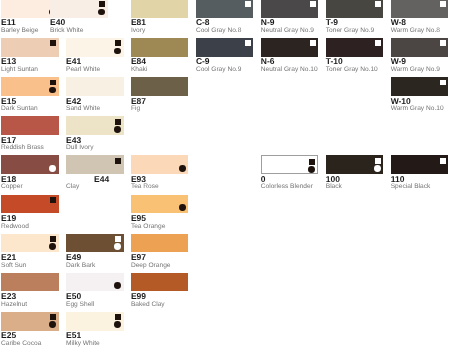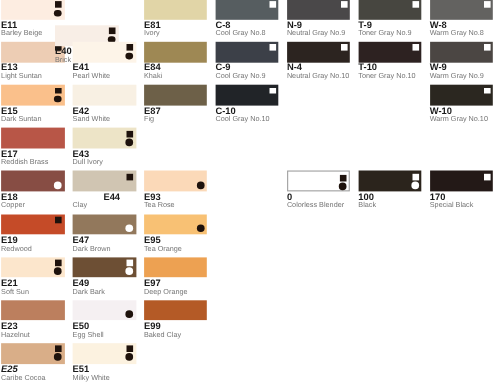--- a/index.html
+++ b/index.html
@@ -76,24 +76,24 @@
 <div class="cell" style="left: 1px; top: 272.7px; text-decoration: underline;">
       <div class="chip" style="background: rgb(188, 127, 94);"></div>
       <div class="code" style="color: rgb(26, 26, 26);">E23</div>
       <div class="nm" style="color: rgb(117, 117, 117);">Hazelnut</div>
     </div>
 <div class="cell" style="left: 1px; top: 311.8px;">
       <div class="chip" style="background: rgb(217, 174, 136);">
         <i class="mk-sq mk-dark"></i>
         <i class="mk-ci mk-dark"></i>
       </div>
-      <div class="code" style="color: rgb(26, 26, 26); font-style: italic;">E25</div>
+      <div class="code" style="color: rgb(26, 26, 26);">E25</div>
       <div class="nm" style="color: rgb(117, 117, 117);">Caribe Cocoa</div>
     </div>
-<div class="cell" style="left: 50px; top: -1px; margin-top: 24px;">
+<div class="cell" style="left: 50px; top: -1px;">
       <div class="chip" style="background: rgb(248, 238, 230);">
         <i class="mk-sq mk-dark"></i>
         <i class="mk-ci mk-dark"></i>
       </div>
       <div class="code" style="color: rgb(26, 26, 26);">E40</div>
       <div class="nm" style="color: rgb(117, 117, 117);">Brick White</div>
     </div>
 <div class="cell" style="left: 66px; top: 38.1px;">
       <div class="chip" style="background: rgb(253, 244, 232);">
         <i class="mk-sq mk-dark"></i>
@@ -115,27 +115,20 @@
       <div class="code" style="color: rgb(26, 26, 26);">E43</div>
       <div class="nm" style="color: rgb(117, 117, 117);">Dull Ivory</div>
     </div>
 <div class="cell" style="left: 66px; top: 155.4px;">
       <div class="chip" style="background: rgb(208, 197, 178);">
         <i class="mk-sq mk-dark"></i>
       </div>
       <div class="code" style="color: rgb(26, 26, 26); padding-left: 28px;">E44</div>
       <div class="nm" style="color: rgb(117, 117, 117);">Clay</div>
     </div>
-<div class="cell" style="left: 66px; top: 194.5px;">
-      <div class="chip" style="background: rgb(146, 120, 92);">
-        <i class="mk-ci mk-light"></i>
-      </div>
-      <div class="code" style="color: rgb(26, 26, 26);">E47</div>
-      <div class="nm" style="color: rgb(117, 117, 117);">Dark Brown</div>
-    </div>
 <div class="cell" style="left: 66px; top: 233.6px;">
       <div class="chip" style="background: rgb(109, 79, 52);">
         <i class="mk-sq mk-light"></i>
         <i class="mk-ci mk-light"></i>
       </div>
       <div class="code" style="color: rgb(26, 26, 26);">E49</div>
       <div class="nm" style="color: rgb(117, 117, 117);">Dark Bark</div>
     </div>
 <div class="cell" style="left: 66px; top: 272.7px;">
       <div class="chip" style="background: rgb(245, 240, 242);">
@@ -198,39 +191,32 @@
       <div class="code" style="color: rgb(26, 26, 26);">C-8</div>
       <div class="nm" style="color: rgb(117, 117, 117);">Cool Gray No.8</div>
     </div>
 <div class="cell" style="left: 195.9px; top: 38.1px;">
       <div class="chip" style="background: rgb(60, 64, 72);">
         <i class="mk-sq mk-light"></i>
       </div>
       <div class="code" style="color: rgb(26, 26, 26);">C-9</div>
       <div class="nm" style="color: rgb(117, 117, 117);">Cool Gray No.9</div>
     </div>
-<div class="cell" style="left: 195.9px; top: 77.2px;">
-      <div class="chip" style="background: rgb(33, 36, 40);">
-        <i class="mk-sq mk-light"></i>
-      </div>
-      <div class="code" style="color: rgb(26, 26, 26);">C-10</div>
-      <div class="nm" style="color: rgb(117, 117, 117);">Cool Gray No.10</div>
-    </div>
 <div class="cell" style="left: 260.8px; top: -1px;">
       <div class="chip" style="background: rgb(74, 72, 73);">
         <i class="mk-sq mk-light"></i>
       </div>
       <div class="code" style="color: rgb(26, 26, 26);">N-9</div>
       <div class="nm" style="color: rgb(117, 117, 117);">Neutral Gray No.9</div>
     </div>
 <div class="cell" style="left: 260.8px; top: 38.1px;">
       <div class="chip" style="background: rgb(44, 36, 32);">
         <i class="mk-sq mk-light"></i>
       </div>
-      <div class="code" style="color: rgb(26, 26, 26);">N-4</div>
+      <div class="code" style="color: rgb(26, 26, 26);">N-6</div>
       <div class="nm" style="color: rgb(117, 117, 117);">Neutral Gray No.10</div>
     </div>
 <div class="cell" style="left: 325.75px; top: -1px;">
       <div class="chip" style="background: rgb(71, 70, 64);">
         <i class="mk-sq mk-light"></i>
       </div>
       <div class="code" style="color: rgb(26, 26, 26);">T-9</div>
       <div class="nm" style="color: rgb(117, 117, 117);">Toner Gray No.9</div>
     </div>
 <div class="cell" style="left: 325.75px; top: 38.1px;">
@@ -274,16 +260,16 @@
         <i class="mk-sq mk-light"></i>
         <i class="mk-ci mk-light"></i>
       </div>
       <div class="code" style="color: rgb(26, 26, 26);">100</div>
       <div class="nm" style="color: rgb(117, 117, 117);">Black</div>
     </div>
 <div class="cell" style="left: 390.7px; top: 155.4px;">
       <div class="chip" style="background: rgb(35, 25, 23);">
         <i class="mk-sq mk-light"></i>
       </div>
-      <div class="code" style="color: rgb(26, 26, 26);">170</div>
+      <div class="code" style="color: rgb(26, 26, 26);">110</div>
       <div class="nm" style="color: rgb(117, 117, 117);">Special Black</div>
     </div>
 </div>
 
 </body></html>

